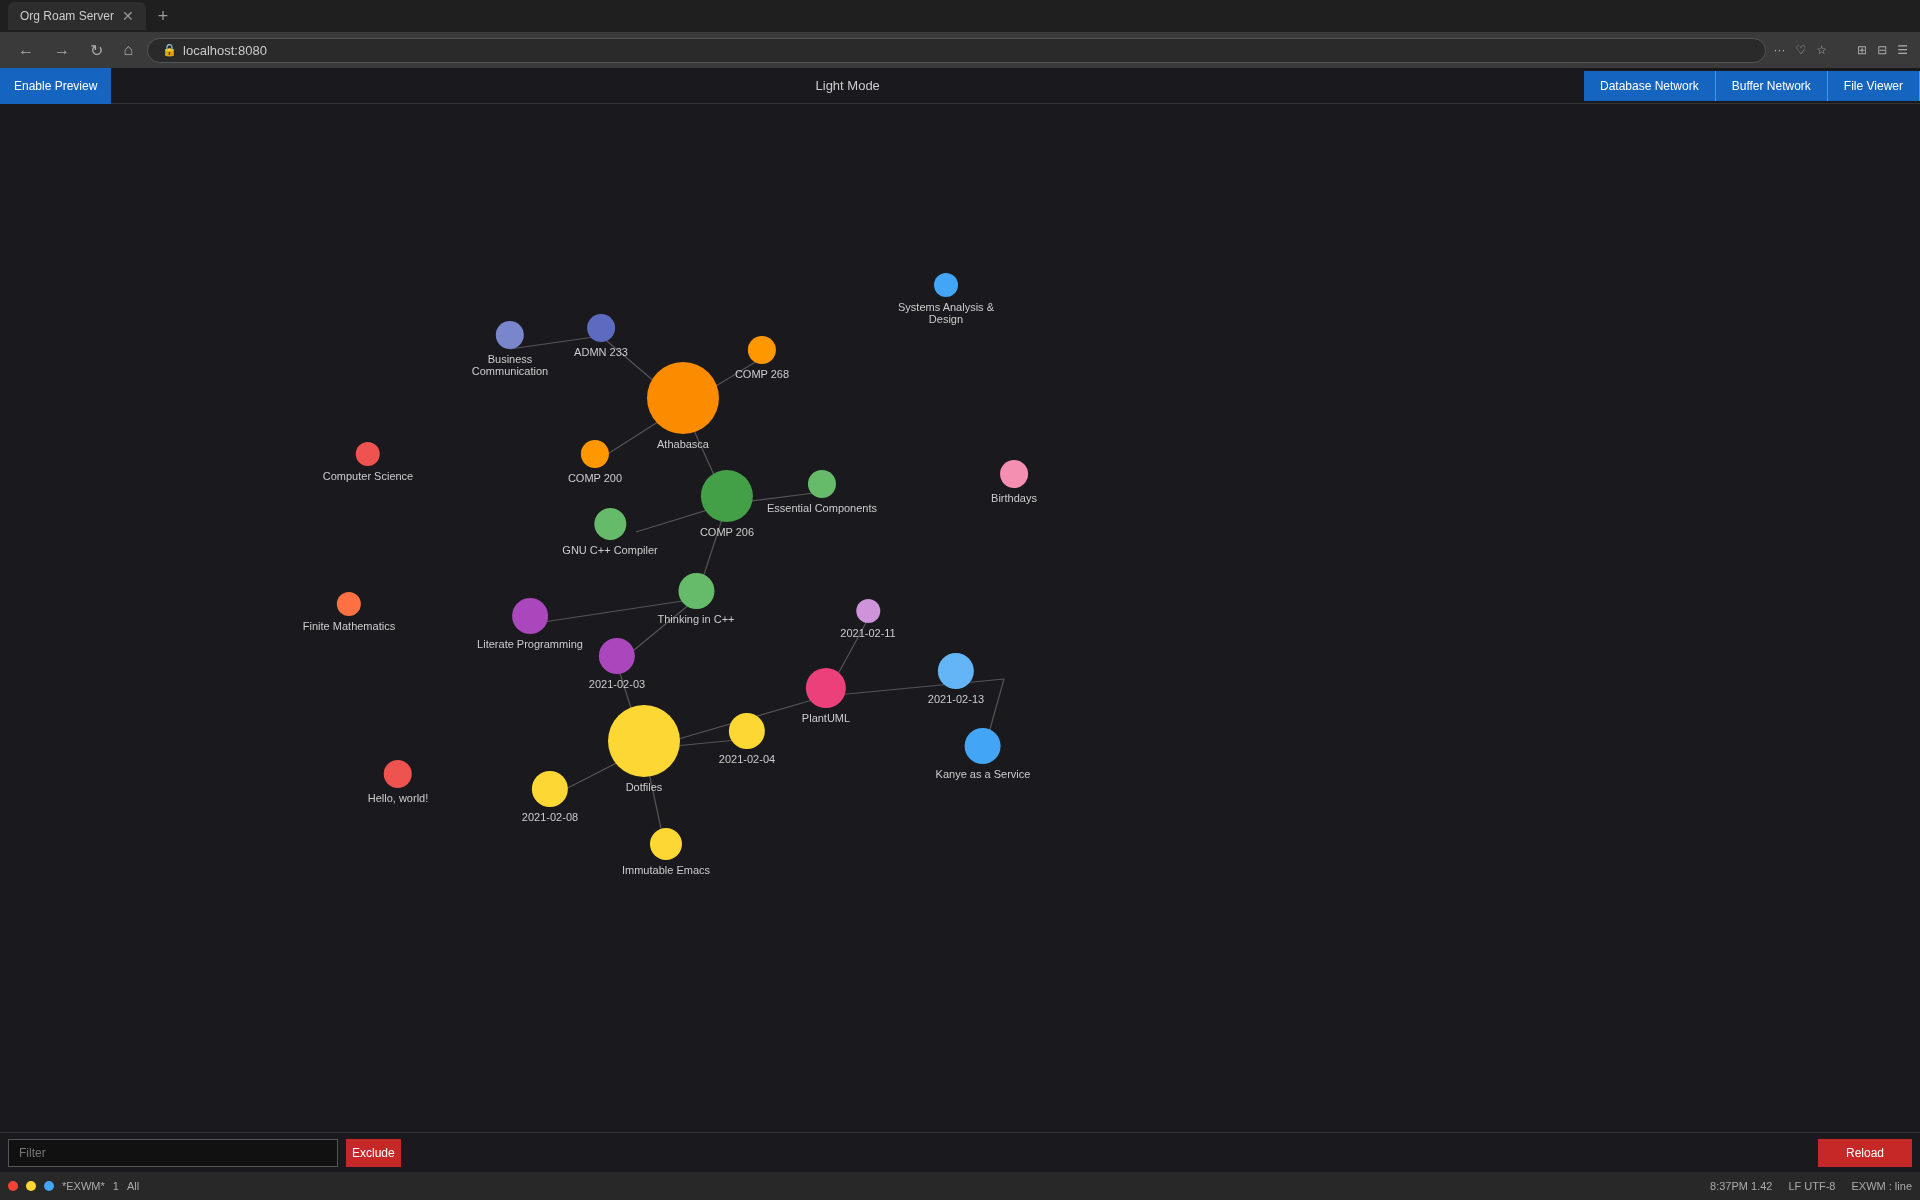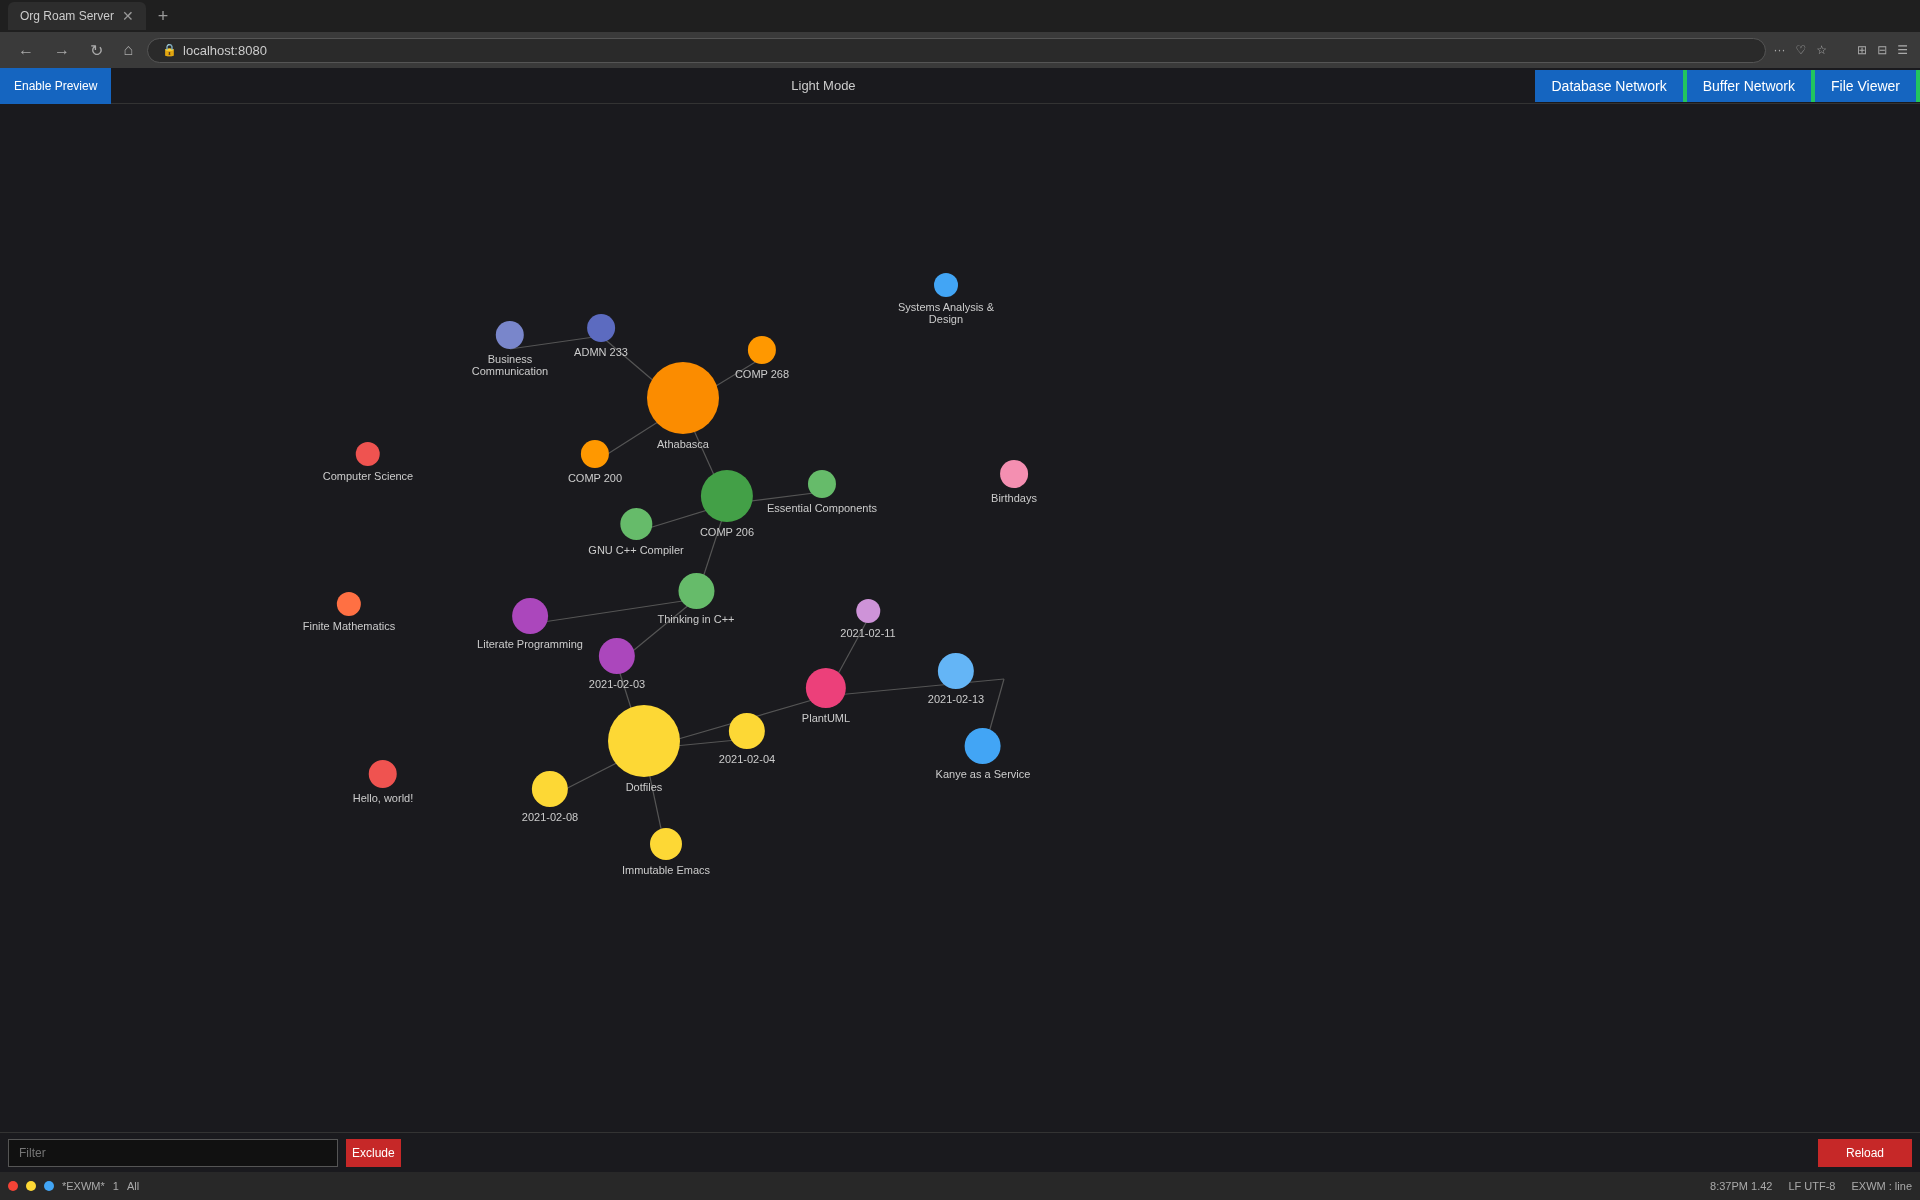--- a/index.html
+++ b/index.html
@@ -16,21 +16,21 @@
     .nav-btn:disabled { color: #555; }
     .url-box { flex: 1; background: #2a2a2a; border: 1px solid #555; border-radius: 20px; padding: 4px 14px; color: #ccc; font-size: 13px; display: flex; align-items: center; gap: 6px; }
     .url-text { color: #ccc; font-size: 13px; }
     .address-right { display: flex; align-items: center; gap: 10px; color: #aaa; }
 
     
     .app-bar { display: flex; align-items: center; background: #1a1a1e; height: 36px; border-bottom: 1px solid #333; }
     .enable-preview-btn { background: #1565c0; color: white; border: none; padding: 6px 14px; font-size: 12px; cursor: pointer; height: 36px; }
     .light-mode-label { flex: 1; text-align: center; color: #ccc; font-size: 13px; }
     .nav-tabs { display: flex; }
-    .nav-tab { padding: 8px 16px; font-size: 14px; cursor: pointer; background: #1565c0; color: white; border: none; border-right: 4px solid #22c55e; }
+    .nav-tab { padding: 8px 16px; font-size: 12px; cursor: pointer; background: #1565c0; color: white; border: none; border-right: 1px solid #22c55e; }
     .nav-tab.active { background: #1565c0; }
 
     
     .main-canvas { width: 1920px; height: 1060px; position: relative; background: #1a1a1e; overflow: hidden; }
 
     
     .node { position: absolute; display: flex; flex-direction: column; align-items: center; cursor: pointer; transform: translate(-50%, -50%); }
     .node-circle { border-radius: 50%; display: block; }
     .node-label { color: #ccc; font-size: 11px; text-align: center; margin-top: 4px; white-space: nowrap; }
 
@@ -146,21 +146,21 @@
         <span class="node-label">COMP 206</span>
       </div>
       <div class="node" style="left: 822px; top: 388px;">
         <div class="node-circle" style="width: 28px; height: 28px; background: rgb(102, 187, 106);"></div>
         <span class="node-label">Essential Components</span>
       </div>
       <div class="node" style="left: 1014px; top: 378px;">
         <div class="node-circle" style="width: 28px; height: 28px; background: rgb(244, 143, 177);"></div>
         <span class="node-label">Birthdays</span>
       </div>
-      <div class="node" style="left: 636px; top: 428px; justify-content: center;">
+      <div class="node" style="left: 610px; top: 428px; justify-content: center;">
         <div class="node-circle" style="width: 32px; height: 32px; background: rgb(102, 187, 106);"></div>
         <span class="node-label">GNU C++ Compiler</span>
       </div>
       <div class="node" style="left: 696px; top: 495px;">
         <div class="node-circle" style="width: 36px; height: 36px; background: rgb(102, 187, 106);"></div>
         <span class="node-label">Thinking in C++</span>
       </div>
       <div class="node" style="left: 349px; top: 508px;">
         <div class="node-circle" style="width: 24px; height: 24px; background: rgb(255, 112, 67);"></div>
         <span class="node-label">Finite Mathematics</span>
@@ -194,21 +194,21 @@
         <span class="node-label">Dotfiles</span>
       </div>
       <div class="node" style="left: 747px; top: 635px;">
         <div class="node-circle" style="width: 36px; height: 36px; background: rgb(253, 216, 53);"></div>
         <span class="node-label">2021-02-04</span>
       </div>
       <div class="node" style="left: 550px; top: 693px;">
         <div class="node-circle" style="width: 36px; height: 36px; background: rgb(253, 216, 53);"></div>
         <span class="node-label">2021-02-08</span>
       </div>
-      <div class="node" style="left: 383px; top: 678px;">
+      <div class="node" style="left: 398px; top: 678px;">
         <div class="node-circle" style="width: 28px; height: 28px; background: rgb(239, 83, 80);"></div>
         <span class="node-label">Hello, world!</span>
       </div>
       <div class="node" style="left: 666px; top: 748px;">
         <div class="node-circle" style="width: 32px; height: 32px; background: rgb(253, 216, 53);"></div>
         <span class="node-label">Immutable Emacs</span>
       </div>
     </div>
 </div>
 

